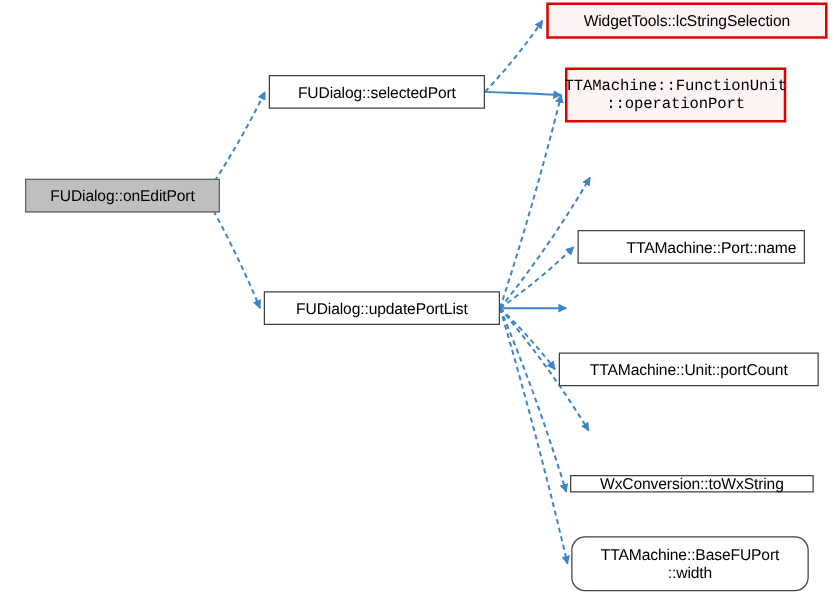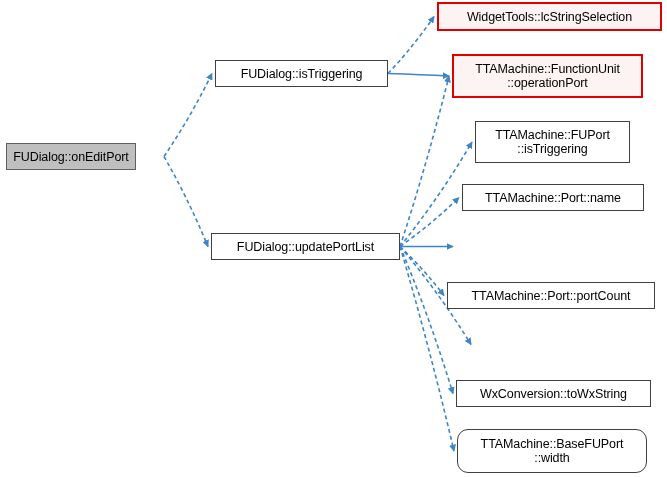--- a/index.html
+++ b/index.html
@@ -69,26 +69,24 @@
       <path d="M 388 73.5 Q 421.55 74.6725 449 76" fill="none" stroke="#3d85c8" stroke-width="1.6" marker-end="url(#arrow)"></path>
       <path d="M 400 246.5 Q 426.95 164.42499999999998 449 76" fill="none" stroke="#3d85c8" stroke-width="1.6" stroke-dasharray="4,3" marker-end="url(#arrow)"></path>
       <path d="M 400 246.5 Q 439.6 197.4895 472 142" fill="none" stroke="#3d85c8" stroke-width="1.6" stroke-dasharray="4,3" marker-end="url(#arrow)"></path>
       <path d="M 400 246.5 Q 432.45 223.519 459 197.5" fill="none" stroke="#3d85c8" stroke-width="1.6" stroke-dasharray="4,3" marker-end="url(#arrow)"></path>
       <path d="M 400 246.5 Q 429.15 246.5 453 246.5" fill="none" stroke="#3d85c8" stroke-width="1.6" marker-end="url(#arrow)"></path>
       <path d="M 400 246.5 Q 424.2 269.481 444 295.5" fill="none" stroke="#3d85c8" stroke-width="1.6" stroke-dasharray="4,3" marker-end="url(#arrow)"></path>
       <path d="M 400 246.5 Q 439.05 292.462 471 344.5" fill="none" stroke="#3d85c8" stroke-width="1.6" stroke-dasharray="4,3" marker-end="url(#arrow)"></path>
       <path d="M 400 246.5 Q 429.15 315.65000000000003 453 393.5" fill="none" stroke="#3d85c8" stroke-width="1.6" stroke-dasharray="4,3" marker-end="url(#arrow)"></path>
       <path d="M 400 246.5 Q 429.7 347.27500000000003 454 451" fill="none" stroke="#3d85c8" stroke-width="1.6" stroke-dasharray="4,3" marker-end="url(#arrow)"></path>
     </svg>
-<div class="node current" style="left: 6px; top: 143px; width: 130px; height: 27px;"><span class="node-label">FUDialog::onEditPort</span></div>
-    <div class="node" style="left: 215px; top: 60px; width: 173px; height: 27px;"><span class="node-label">FUDialog::isTriggering</span></div>
+<div class="node current" style="left: 20px; top: 143px; width: 156px; height: 27px;"><span class="node-label">FUDialog::onEditPort</span></div>
+    <div class="node" style="left: 215px; top: 60px; width: 173px; height: 27px;"><span class="node-label">FUDialog::selectedPort</span></div>
     <div class="node" style="left: 211px; top: 233px; width: 189px; height: 27px;"><span class="node-label">FUDialog::updatePortList</span></div>
     <div class="node highlight" style="left: 437px; top: 2px; width: 225px; height: 29px;"><span class="node-label">WidgetTools::lcStringSelection</span></div>
-    <div class="node highlight" style="left: 452px; top: 54px; width: 191px; height: 44px;"><span class="node-label">TTAMachine::FunctionUnit
+    <div class="node highlight" style="left: 452px; top: 54px; width: 177px; height: 44px; font-family: Liberation Mono, monospace;"><span class="node-label">TTAMachine::FunctionUnit
 ::operationPort</span></div>
-    <div class="node" style="left: 475px; top: 121px; width: 155px; height: 42px;"><span class="node-label">TTAMachine::FUPort
-::isTriggering</span></div>
-    <div class="node" style="left: 462px; top: 184px; width: 182px; height: 27px;"><span class="node-label">TTAMachine::Port::name</span></div>
-    <div class="node" style="left: 447px; top: 282px; width: 208px; height: 27px;"><span class="node-label">TTAMachine::Port::portCount</span></div>
-    <div class="node" style="left: 456px; top: 380px; width: 195px; height: 27px;"><span class="node-label">WxConversion::toWxString</span></div>
+    <div class="node" style="left: 462px; top: 184px; width: 182px; height: 27px; justify-content: flex-end;"><span class="node-label">TTAMachine::Port::name</span></div>
+    <div class="node" style="left: 447px; top: 282px; width: 208px; height: 27px;"><span class="node-label">TTAMachine::Unit::portCount</span></div>
+    <div class="node" style="left: 456px; top: 380px; width: 195px; height: 14px;"><span class="node-label">WxConversion::toWxString</span></div>
     <div class="node" style="left: 457px; top: 429px; width: 190px; height: 44px; border-radius: 11px;"><span class="node-label">TTAMachine::BaseFUPort
 ::width</span></div>
   </div>
 
 </body></html>

